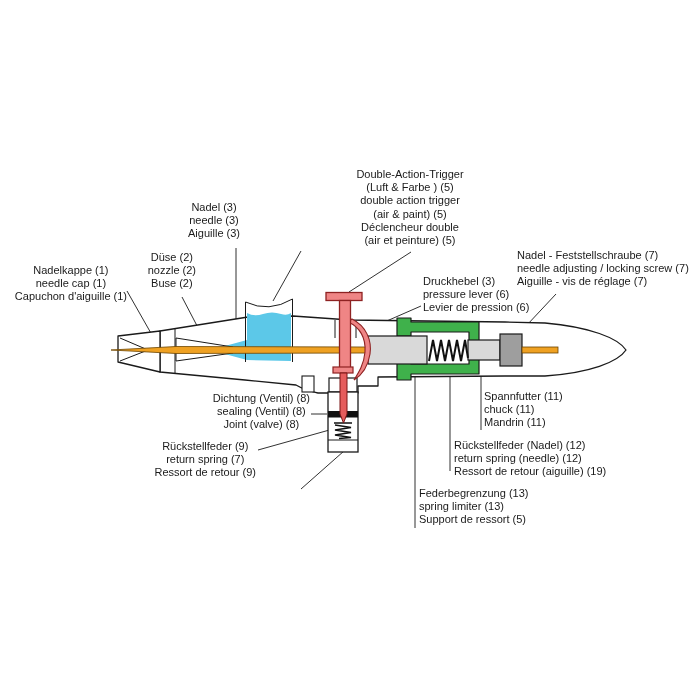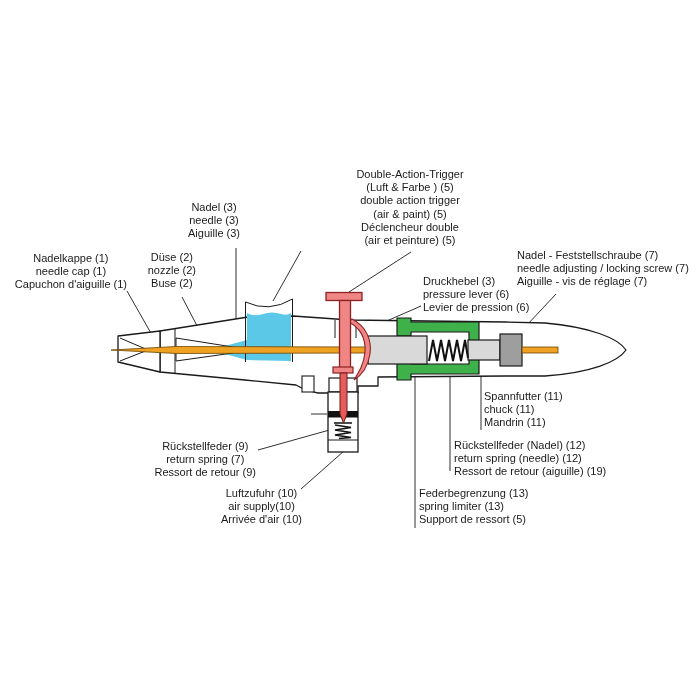--- a/index.html
+++ b/index.html
@@ -84,21 +84,21 @@
          C359,372 364,364 365,352 C366,338 360,327 348,322 Z" fill="#ef8585"></path>
 
     <g>
       <rect x="326" y="292.5" width="36" height="8" stroke="#8e2222" stroke-width="1.3" fill="#ef8585"></rect>
       <rect x="339.5" y="300.5" width="11" height="67.5" stroke="#8e2222" stroke-width="1.3" fill="#ef8585"></rect>
       <rect x="333" y="367" width="20" height="6" stroke="#8e2222" stroke-width="1.2" fill="#ef8585"></rect>
       <path stroke="#7a1515" stroke-width="1" d="M340,373 L347,373 L347,414 L343.5,423 L340,414 Z" fill="#e55c5c"></path>
     </g>
   </svg>
 
-  <div class="lbl r" style="right:573px;top:252px">
+  <div class="lbl r" style="right:573px;top:264px">
     <div>Nadelkappe (1)</div>
     <div>needle cap (1)</div>
     <div>Capuchon d'aiguille (1)</div>
   </div>
 
   <div class="lbl r" style="right:504px;top:251px">
     <div>Düse (2)</div>
     <div>nozzle (2)</div>
     <div>Buse (2)</div>
   </div>
@@ -124,32 +124,32 @@
     <div>pressure lever (6)</div>
     <div>Levier de pression (6)</div>
   </div>
 
   <div class="lbl l" style="left:517px;top:249px">
     <div>Nadel - Feststellschraube (7)</div>
     <div>needle adjusting / locking screw (7)</div>
     <div>Aiguille - vis de réglage (7)</div>
   </div>
 
+  <div class="lbl r" style="right:390px;top:392px">
+    <div>Dichtung (Ventil) (8)</div>
+    <div>sealing (Ventil) (8)</div>
+    <div>Joint (valve) (8)</div>
+  </div>
 
   <div class="lbl r" style="right:444px;top:440px">
     <div>Rückstellfeder (9)</div>
     <div>return spring (7)</div>
     <div>Ressort de retour (9)</div>
   </div>
 
-  <div class="lbl r" style="right:398px;top:487px">
-    <div>Luftzufuhr (10)</div>
-    <div>air supply(10)</div>
-    <div>Arrivée d'air (10)</div>
-  </div>
 
   <div class="lbl l" style="left:484px;top:390px">
     <div>Spannfutter (11)</div>
     <div>chuck (11)</div>
     <div>Mandrin (11)</div>
   </div>
 
   <div class="lbl l" style="left:454px;top:439px">
     <div>Rückstellfeder (Nadel) (12)</div>
     <div>return spring (needle) (12)</div>

